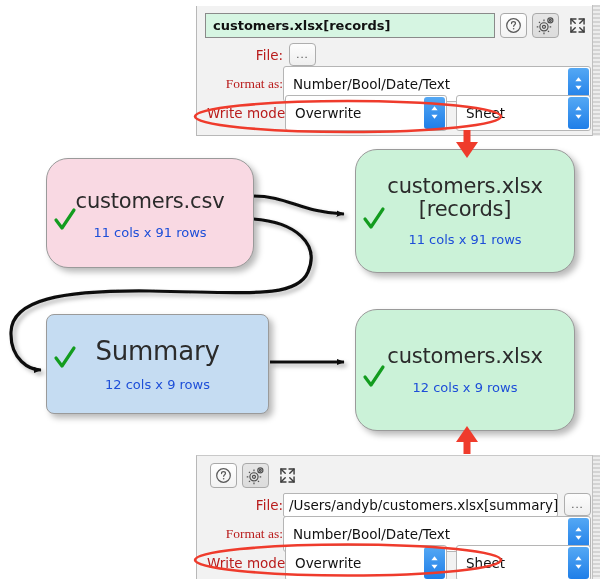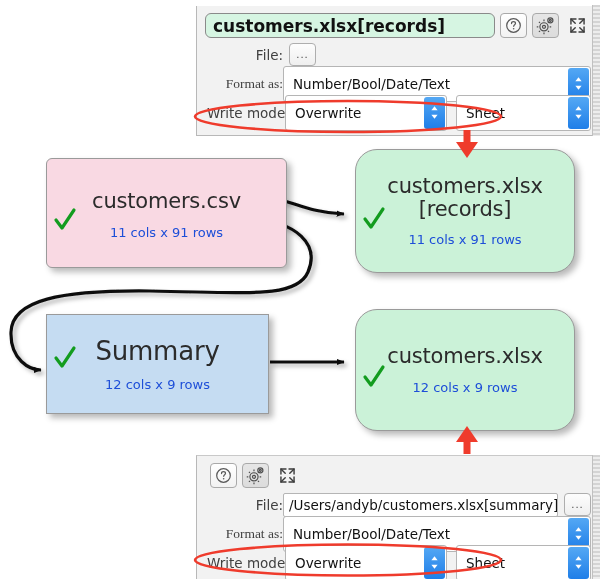--- a/index.html
+++ b/index.html
@@ -58,38 +58,38 @@
   .node .tick {
     position: absolute;
     left: 7px;
     bottom: 50%;
     width: 24px;
     height: 26px;
     transform: translateY(42%);
   }
 
   #node-csv {
-    left: 46px; top: 158px; width: 241px; height: 110px;
+    left: 46px; top: 158px; width: 208px; height: 110px;
     background: #f9d9e3;
-    border-radius: 6px;
+    border-radius: 22px;
   }
   #node-csv .nd-title { margin-top: 4px; }
   #node-csv .tick { left: 6px; bottom: 34px; transform: none; }
 
   #node-records {
     left: 355px; top: 149px; width: 220px; height: 124px;
     background: #cbf2d8;
     border-radius: 22px;
   }
   #node-records .tick { left: 6px; top: 56px; bottom: auto; transform: none; }
 
   #node-summary {
     left: 46px; top: 314px; width: 223px; height: 100px;
     background: #c5dcf2;
-    border-radius: 0;
+    border-radius: 8px;
   }
   #node-summary .nd-title { font-size: 26px; margin-top: 2px; }
   #node-summary .tick { left: 6px; top: 30px; bottom: auto; transform: none; }
 
   #node-summaryout {
     left: 355px; top: 309px; width: 220px; height: 122px;
     background: #cbf2d8;
     border-radius: 22px;
   }
   #node-summaryout .tick { left: 6px; top: 54px; bottom: auto; transform: none; }
@@ -109,40 +109,40 @@
   .panel-row {
     display: flex;
     align-items: center;
     height: 25px;
     margin-bottom: 4px;
   }
   .panel-row:last-child { margin-bottom: 0; }
 
   .row-label {
     font-size: 13.5px;
-    color: #404040;
+    color: #b91c1c;
     text-align: right;
     white-space: nowrap;
   }
   .lbl-file   { width: 78px; }
   .lbl-format { width: 78px; font-family: Liberation Serif, serif; }
   .lbl-write  { width: 78px; text-align: left; padding-left: 2px; }
 
   
   .title-field {
     flex: 1;
     box-sizing: border-box;
     height: 25px;
     background: #d6f5e2;
     border: 1px solid #8a8a8a;
-    border-radius: 6px;
+    border-radius: 0;
     display: flex;
     align-items: center;
     padding: 4px 7px;
-    font-size: 17px;
+    font-size: 13px;
     font-weight: bold;
     color: #111111;
     overflow: hidden;
     white-space: nowrap;
   }
 
   .icon-btn {
     width: 27px;
     height: 25px;
     margin-left: 5px;

